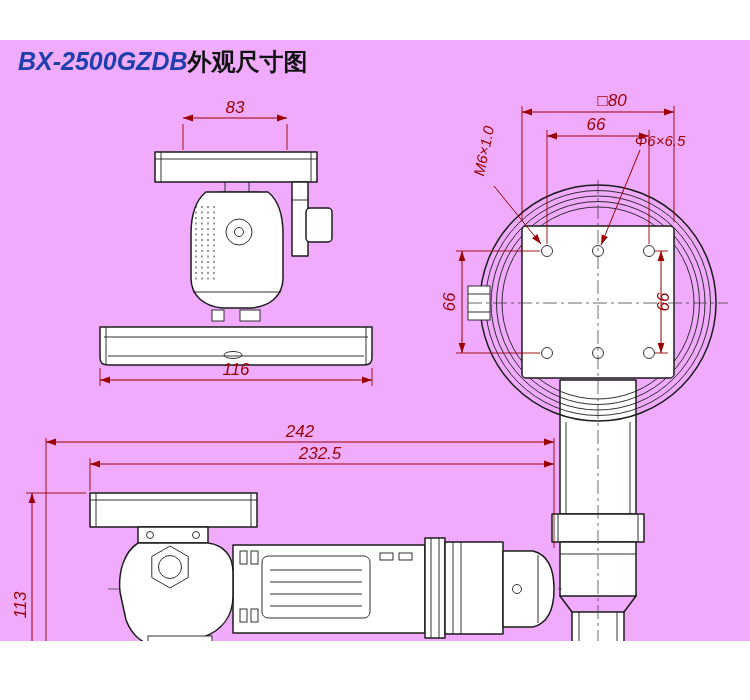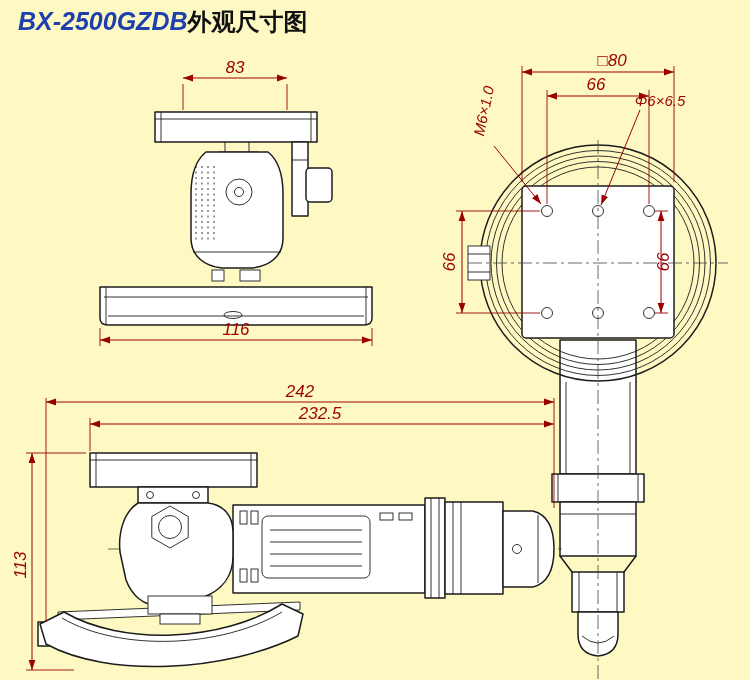--- a/index.html
+++ b/index.html
@@ -1,17 +1,17 @@
 <!DOCTYPE html>
 <html><head>
 <meta charset="utf-8">
 <style>
   html,body{margin:0;padding:0;background:#fff;}
-  .stage{position:relative;width:750px;height:680px;background:#fef9c3;overflow:hidden;
-         font-family:"Liberation Sans",sans-serif;}
+  .stage{position:relative;width:750px;height:601px;background:#f0abfc;overflow:hidden;
+         font-family:"Liberation Sans",sans-serif;margin-top:40px;}
   .title{position:absolute;top:6px;left:18px;white-space:nowrap;z-index:2;}
   .title .model{color:#1e3fae;font-style:italic;font-weight:bold;font-size:25px;}
   .title .suffix{color:#111;font-weight:bold;font-size:24px;}
   svg{position:absolute;left:0;top:0;}
   svg text{font-family:"Liberation Sans",sans-serif;}
   .dt{fill:#9a0000;font-size:17px;font-style:italic;text-anchor:middle;}
   .dts{font-size:15px;}
   .o{stroke:#1c1c1c;stroke-width:1.5;fill:none;stroke-linejoin:round;stroke-linecap:round;}
   .ow{stroke:#1c1c1c;stroke-width:1.5;fill:#fff;stroke-linejoin:round;}
   .t{stroke:#1c1c1c;stroke-width:0.9;fill:none;}

